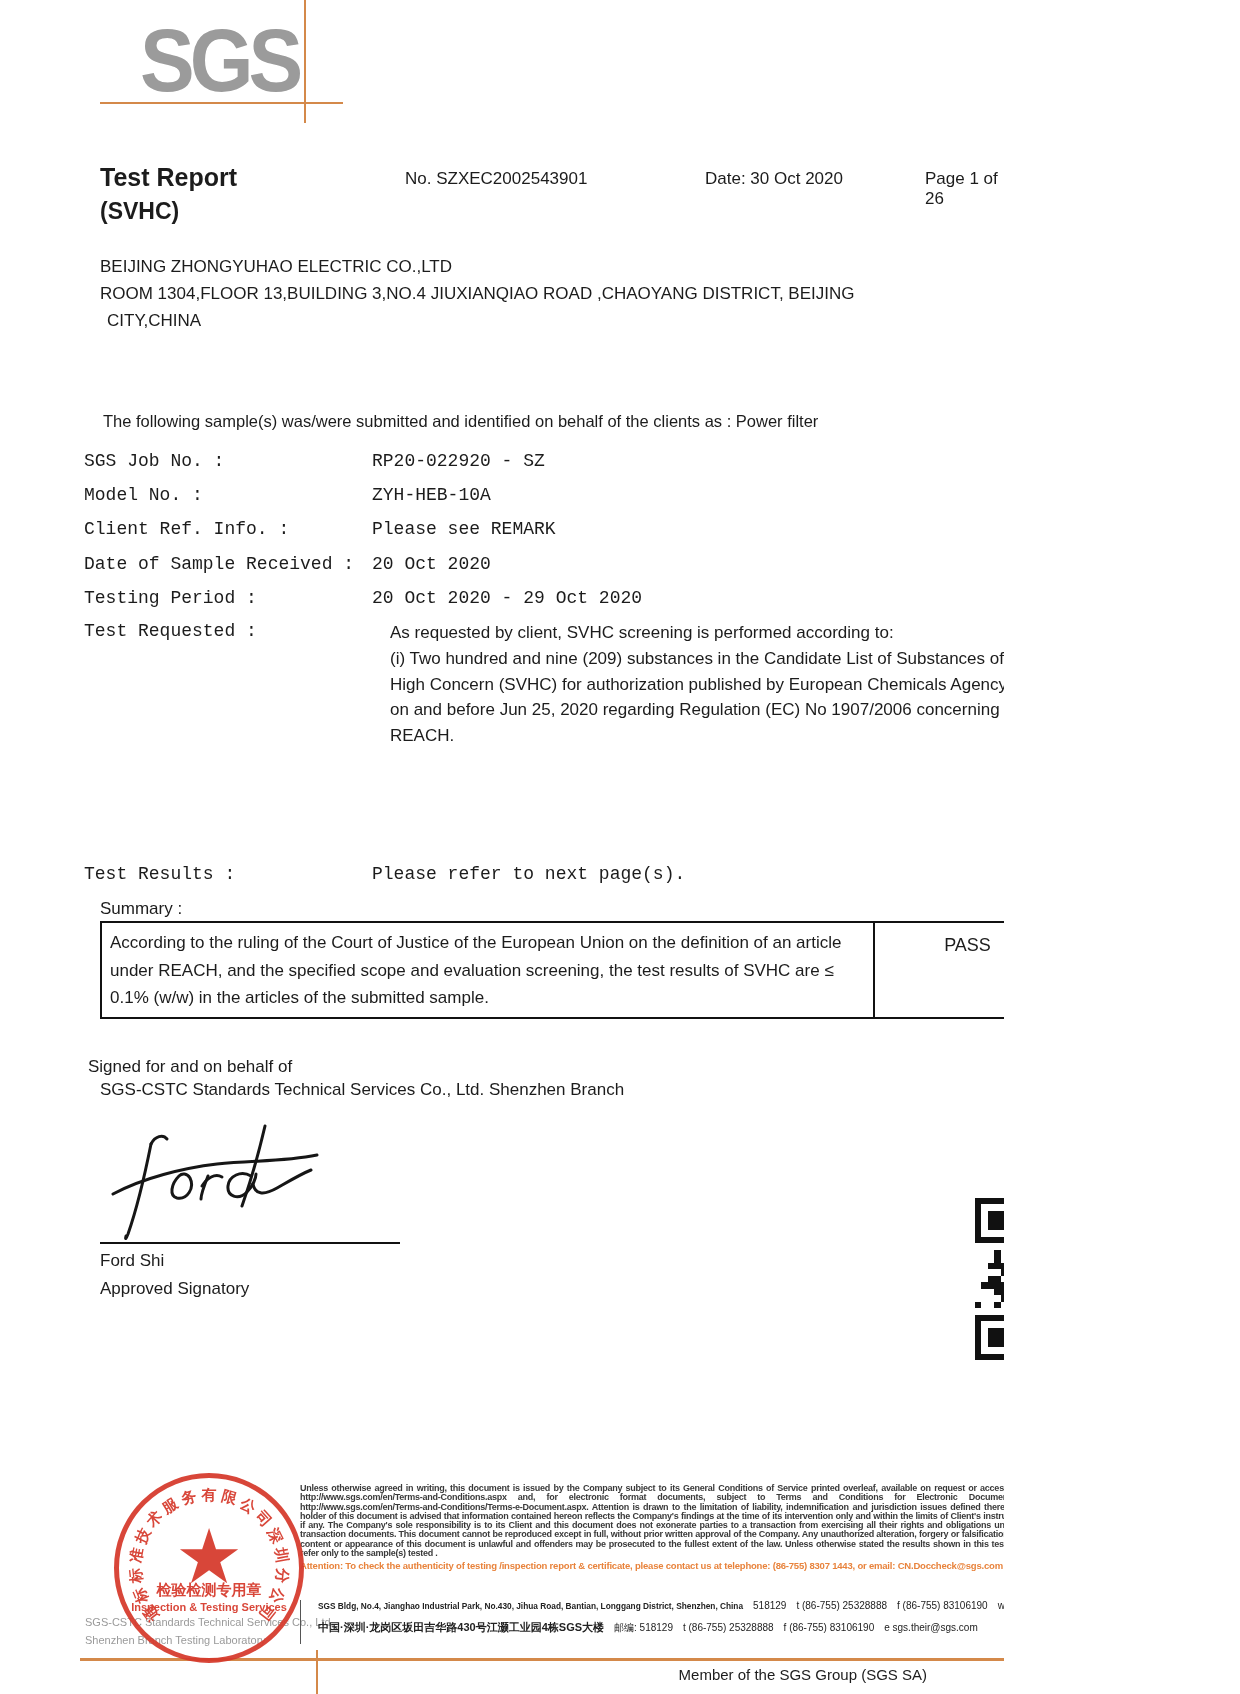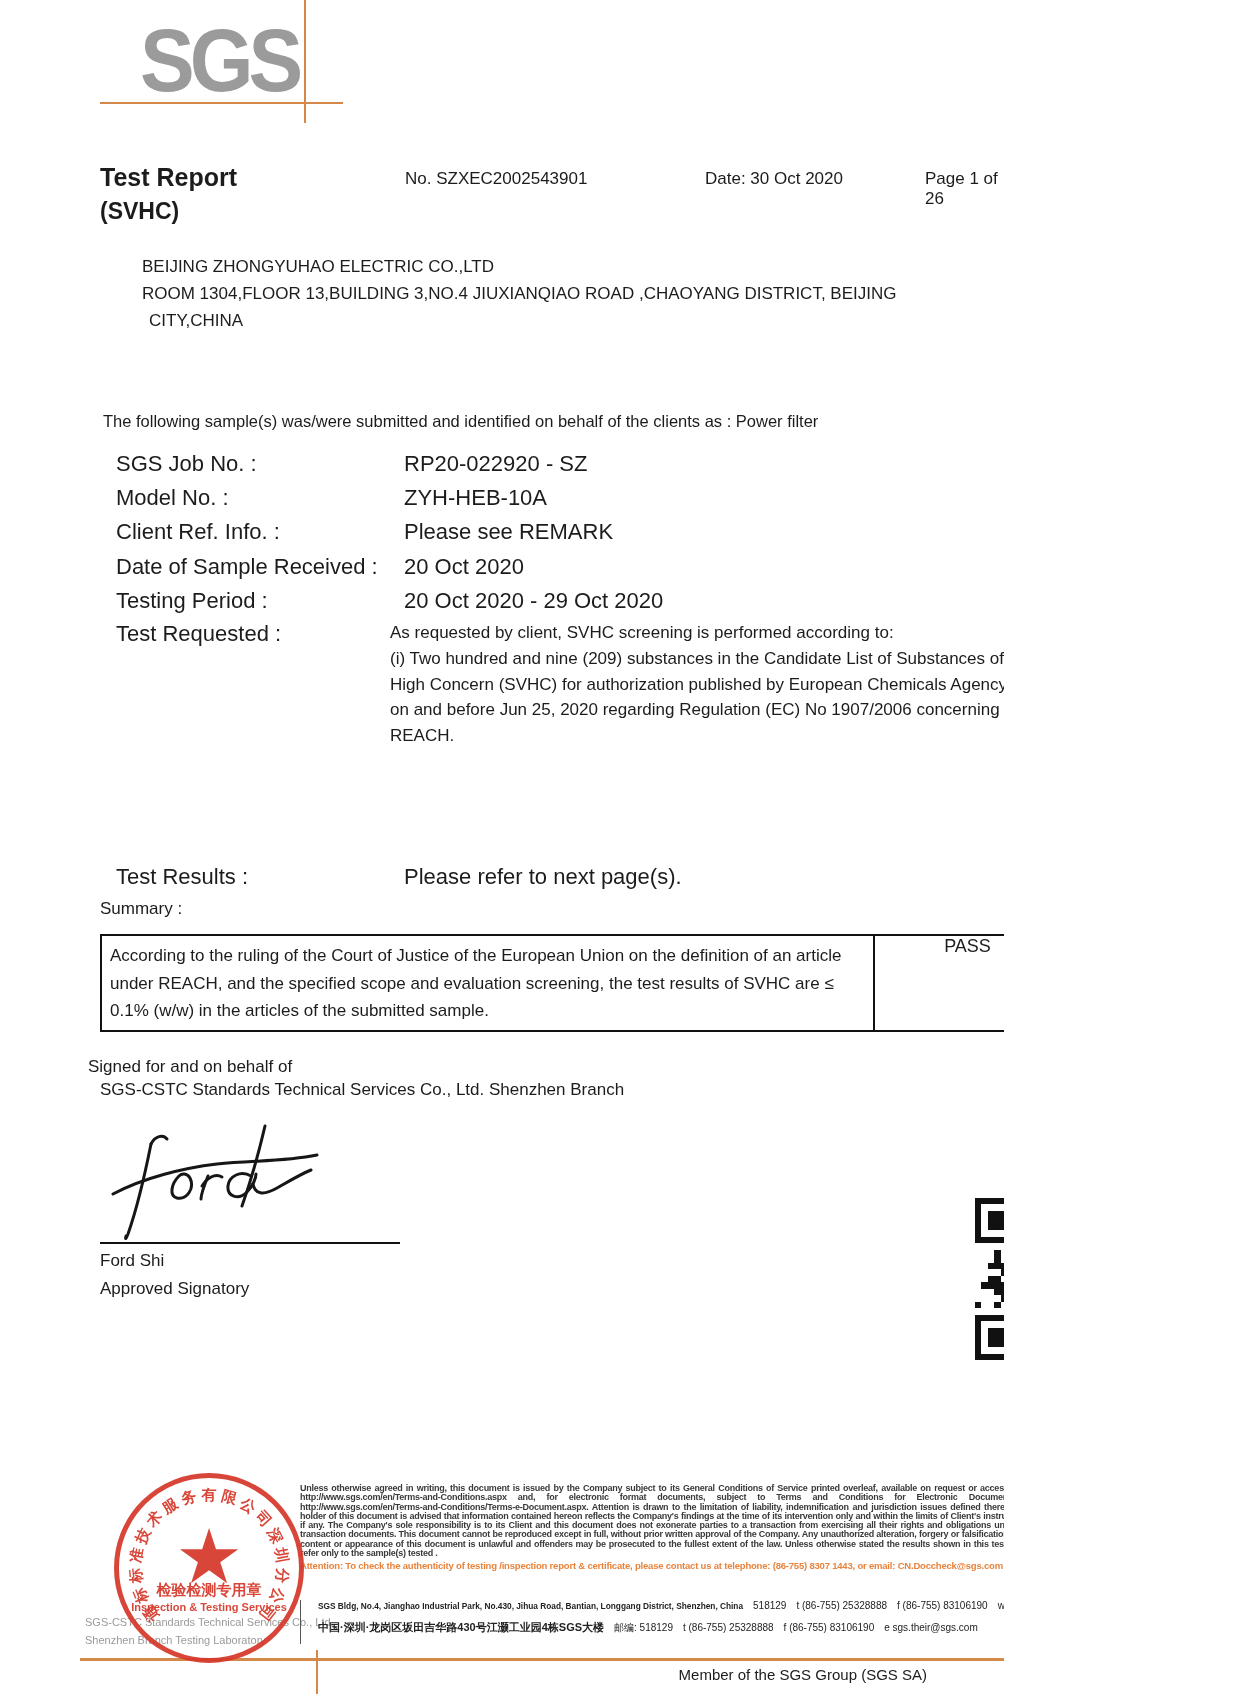--- a/index.html
+++ b/index.html
@@ -9,34 +9,34 @@
   
   .logo{left:140px;top:10px;font-size:82px;font-weight:bold;color:#9b9b9b;
         letter-spacing:-5px;transform:scaleY(1.08);transform-origin:top left;}
   .crop-v{background:#d4894a;width:2px;}
   .crop-h{background:#d4894a;height:2px;}
   
   .title{left:100px;top:163px;font-size:25px;font-weight:bold;}
   .subtitle{left:100px;top:198px;font-size:23px;font-weight:bold;}
   .hmeta{top:169px;font-size:17px;}
   
-  .client{left:100px;top:253px;font-size:17px;line-height:27px;margin-left:42px;}
+  .client{left:100px;top:253px;font-size:17px;line-height:27px;}
   
   .intro{left:103px;top:412px;font-size:16.5px;}
-  .frow{left:116px;font-size:22px;}
+  .frow{left:84px;font-size:18px;font-family:Liberation Mono, monospace;}
   .flabel{position:absolute;left:0;top:0;white-space:nowrap;}
   .fvalue{position:absolute;left:288px;top:0;white-space:nowrap;}
   .tr-val{left:390px;top:620px;width:692px;font-size:17px;line-height:25.8px;}
   .tr-val p{margin:0;}
   
   .sum-head{left:100px;top:899px;font-size:17px;}
-  .sum-box{left:100px;top:921px;width:958px;height:94px;border:2px solid #111;display:flex;margin-top:13px;}
+  .sum-box{left:100px;top:921px;width:958px;height:94px;border:2px solid #111;display:flex;}
   .sum-text{width:773px;border-right:2px solid #111;padding:6px 10px 0 8px;
             font-size:17px;line-height:27.5px;box-sizing:border-box;}
-  .sum-pass{flex:1;text-align:center;font-size:18px;}
+  .sum-pass{flex:1;text-align:center;padding-top:12px;font-size:18px;}
   
   .signed1{left:88px;top:1057px;font-size:17px;}
   .signed2{left:100px;top:1080px;font-size:17px;}
   .sigimg{left:105px;top:1118px;}
   .sigline{left:100px;top:1242px;width:300px;height:2px;background:#111;}
   .signame{left:100px;top:1251px;font-size:17px;}
   .sigrole{left:100px;top:1279px;font-size:17px;}
   
   .qr{left:975px;top:1198px;width:162px;height:162px;}
   .qr svg{width:162px;height:162px;display:block;}

